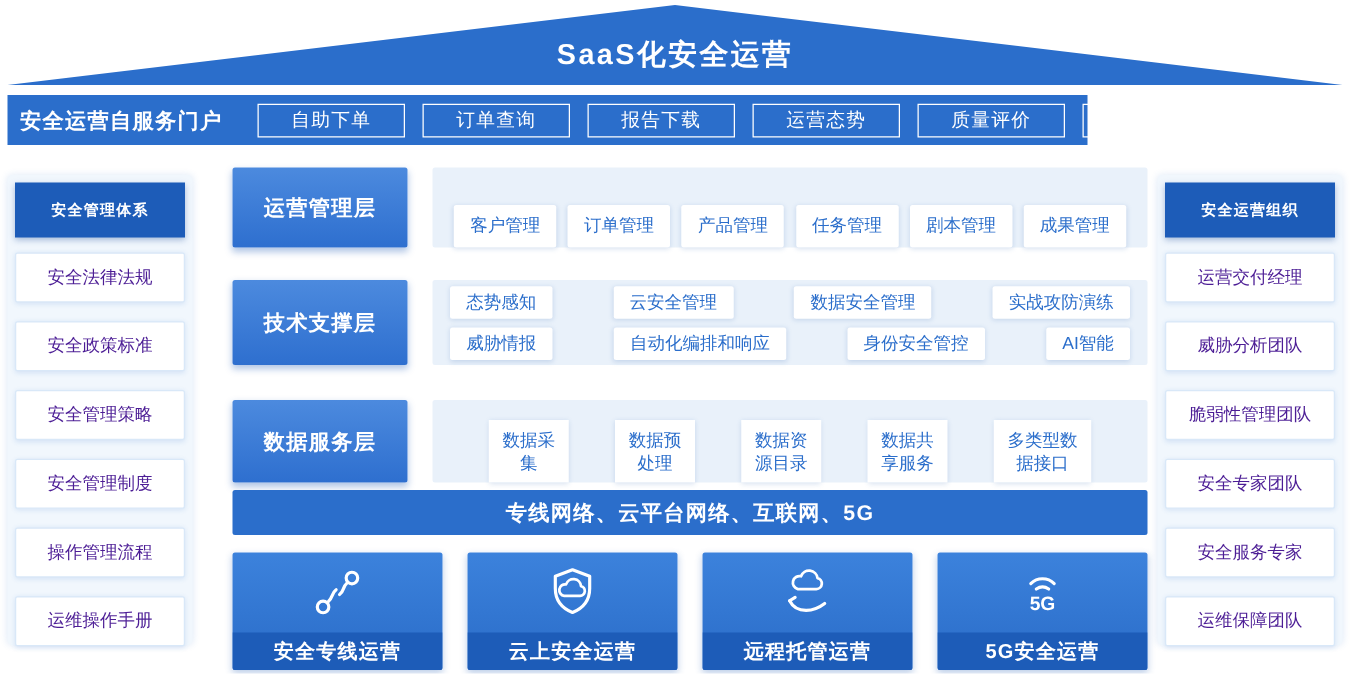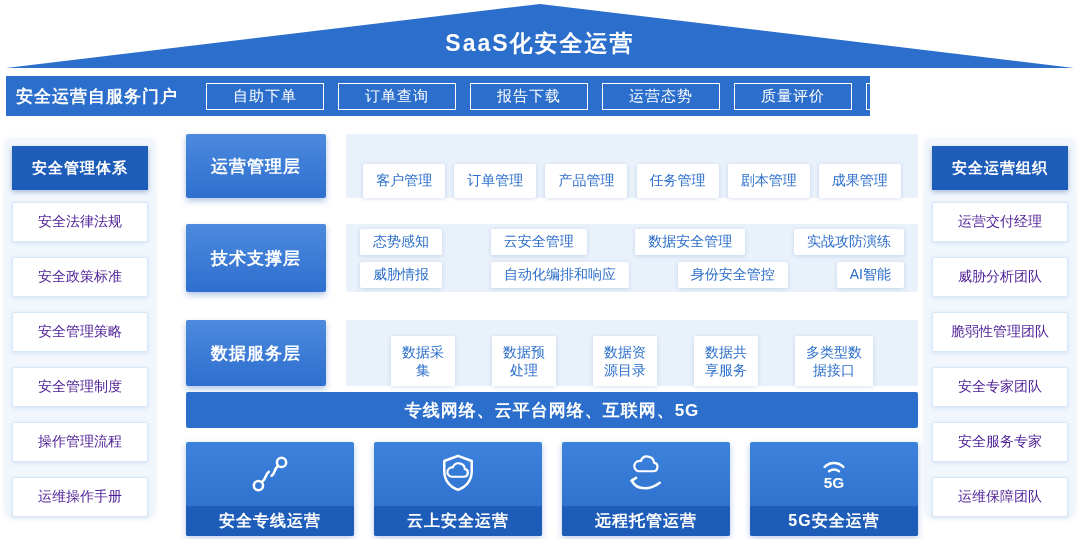--- a/index.html
+++ b/index.html
@@ -30,21 +30,21 @@
   }
   
   .side-panel{
     position:absolute;top:140px;width:148px;height:376px;
     background:#f1f7fd;border-radius:4px;padding:6px;box-sizing:border-box;
     display:flex;flex-direction:column;box-shadow:0 0 6px rgba(43,110,203,.15);
   }
   .side-panel.left{left:6px;}
   .side-panel.right{left:926px;}
   .side-title{
-    flex:none;background:#1d5cb8;color:#fff;font-weight:bold;font-size:15px;
+    flex:none;background:#1d5cb8;color:#fff;font-weight:bold;font-size:12px;
     height:44px;display:flex;align-items:center;justify-content:center;
     margin-bottom:12px;box-shadow:0 2px 5px rgba(20,70,150,.35);letter-spacing:1px;
   }
   .side-item{
     flex:none;background:#ffffff;border:1px solid #d9e8f8;color:#4c1d95;
     font-size:14px;height:38px;display:flex;align-items:center;justify-content:center;
     margin-bottom:15px;box-shadow:0 1px 4px rgba(43,110,203,.15);border-radius:2px;
   }
   .side-item:last-child{margin-bottom:0;}
   

